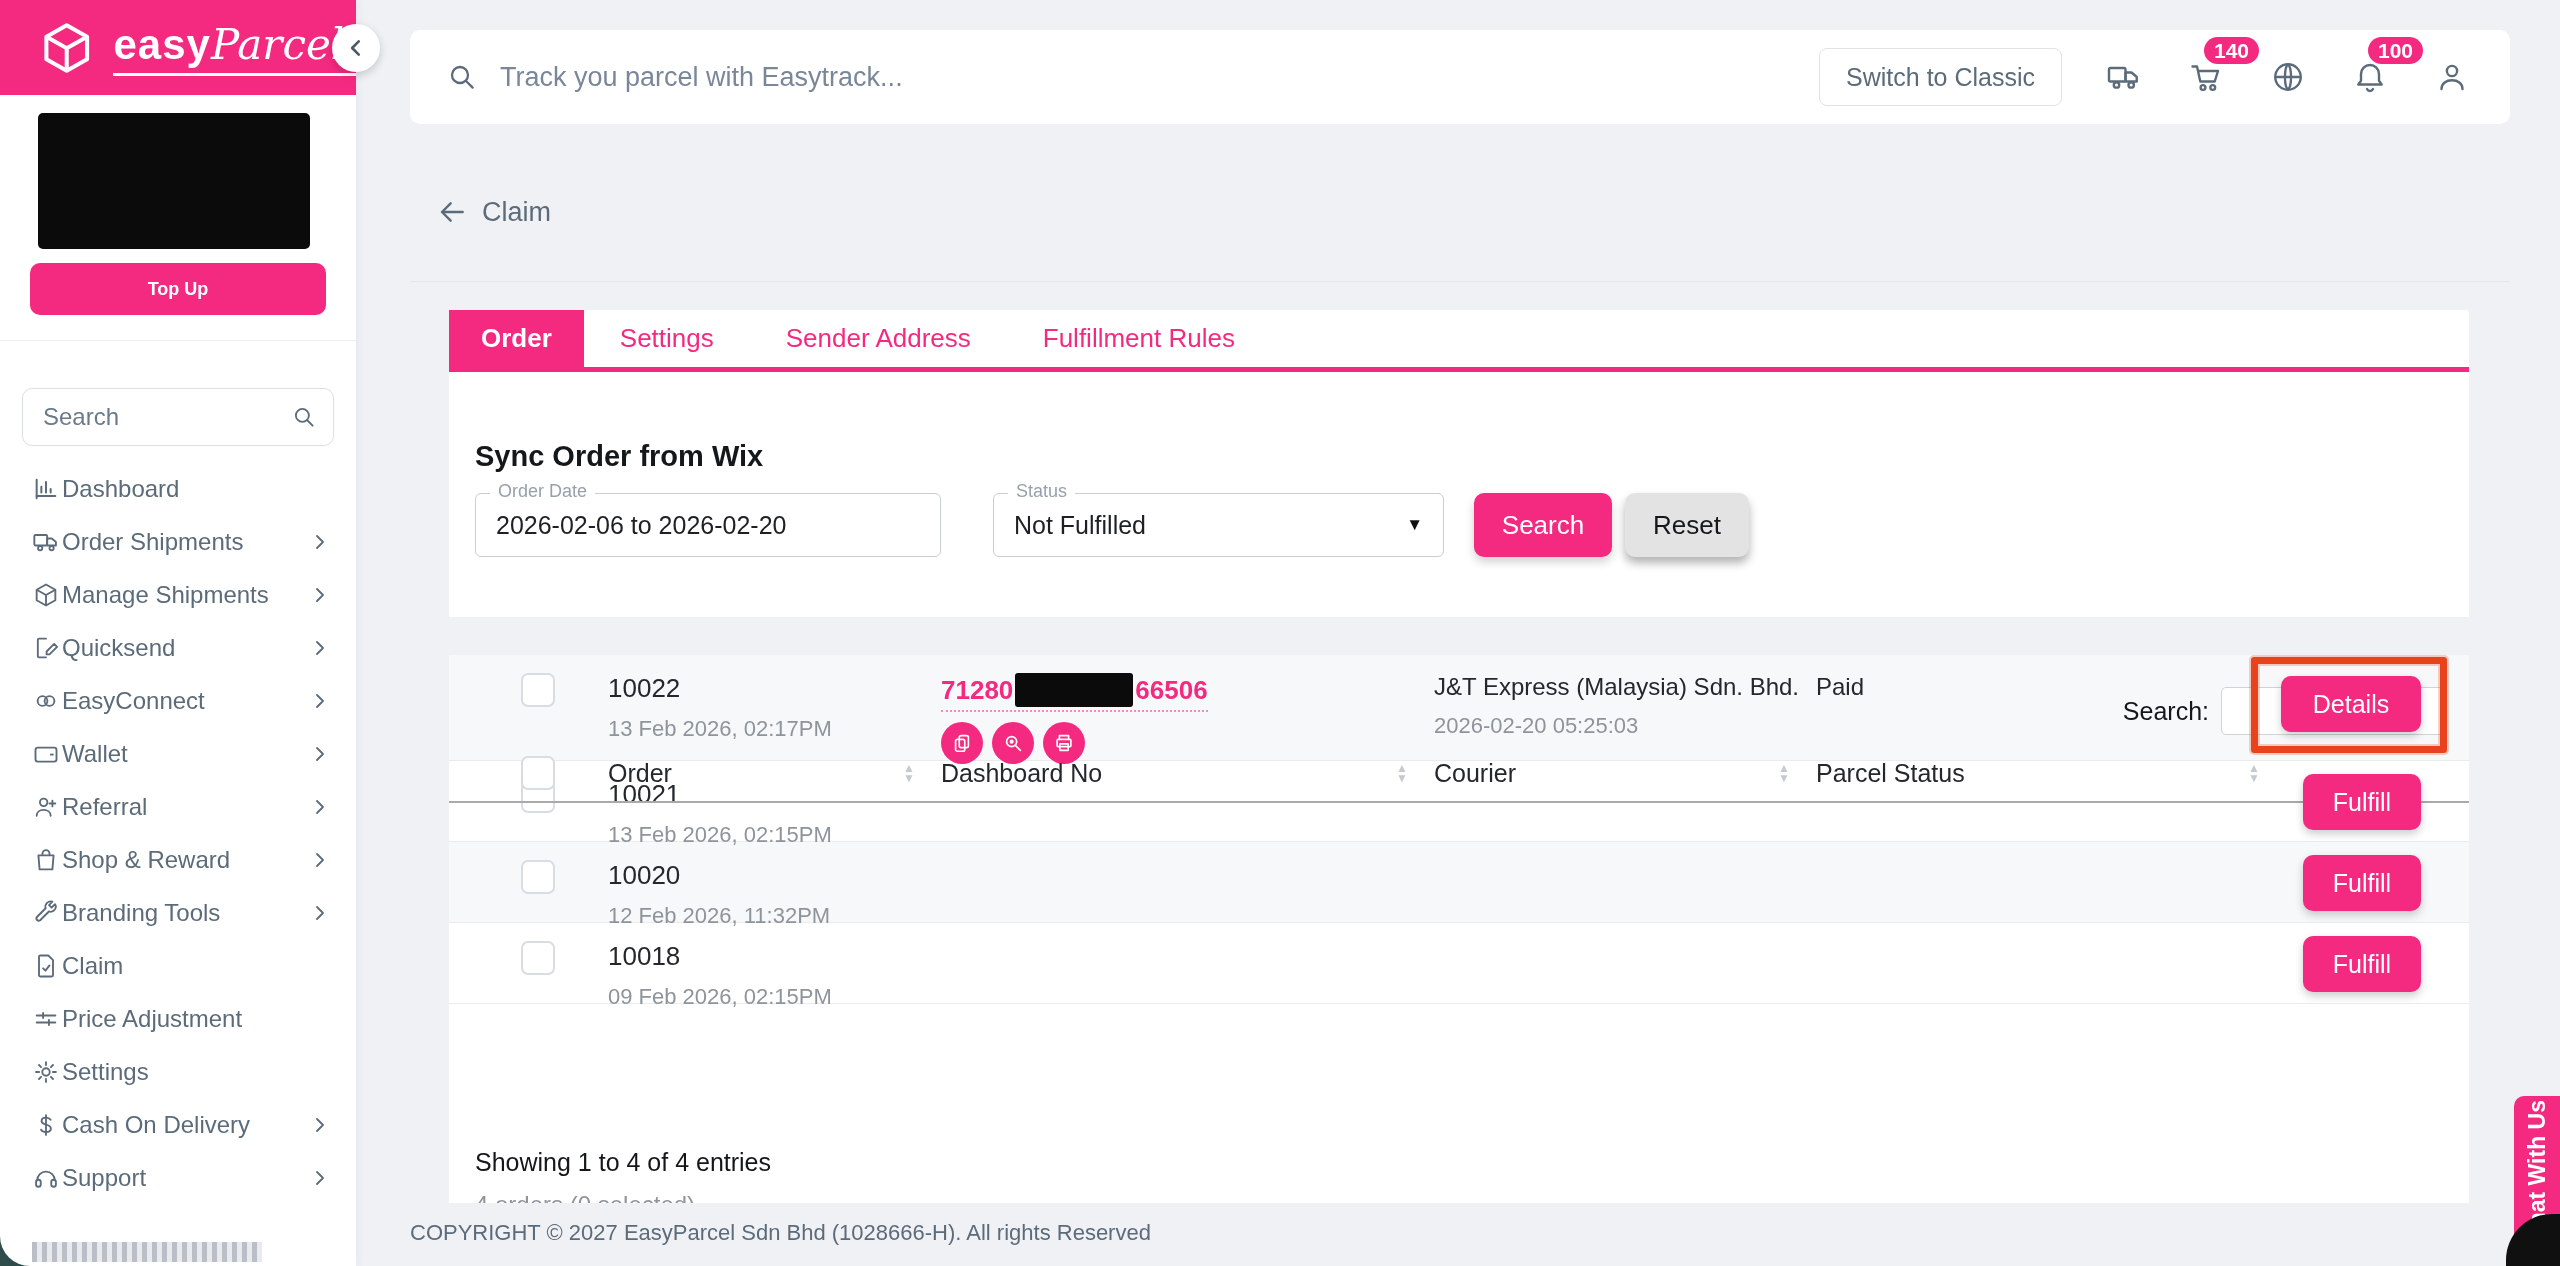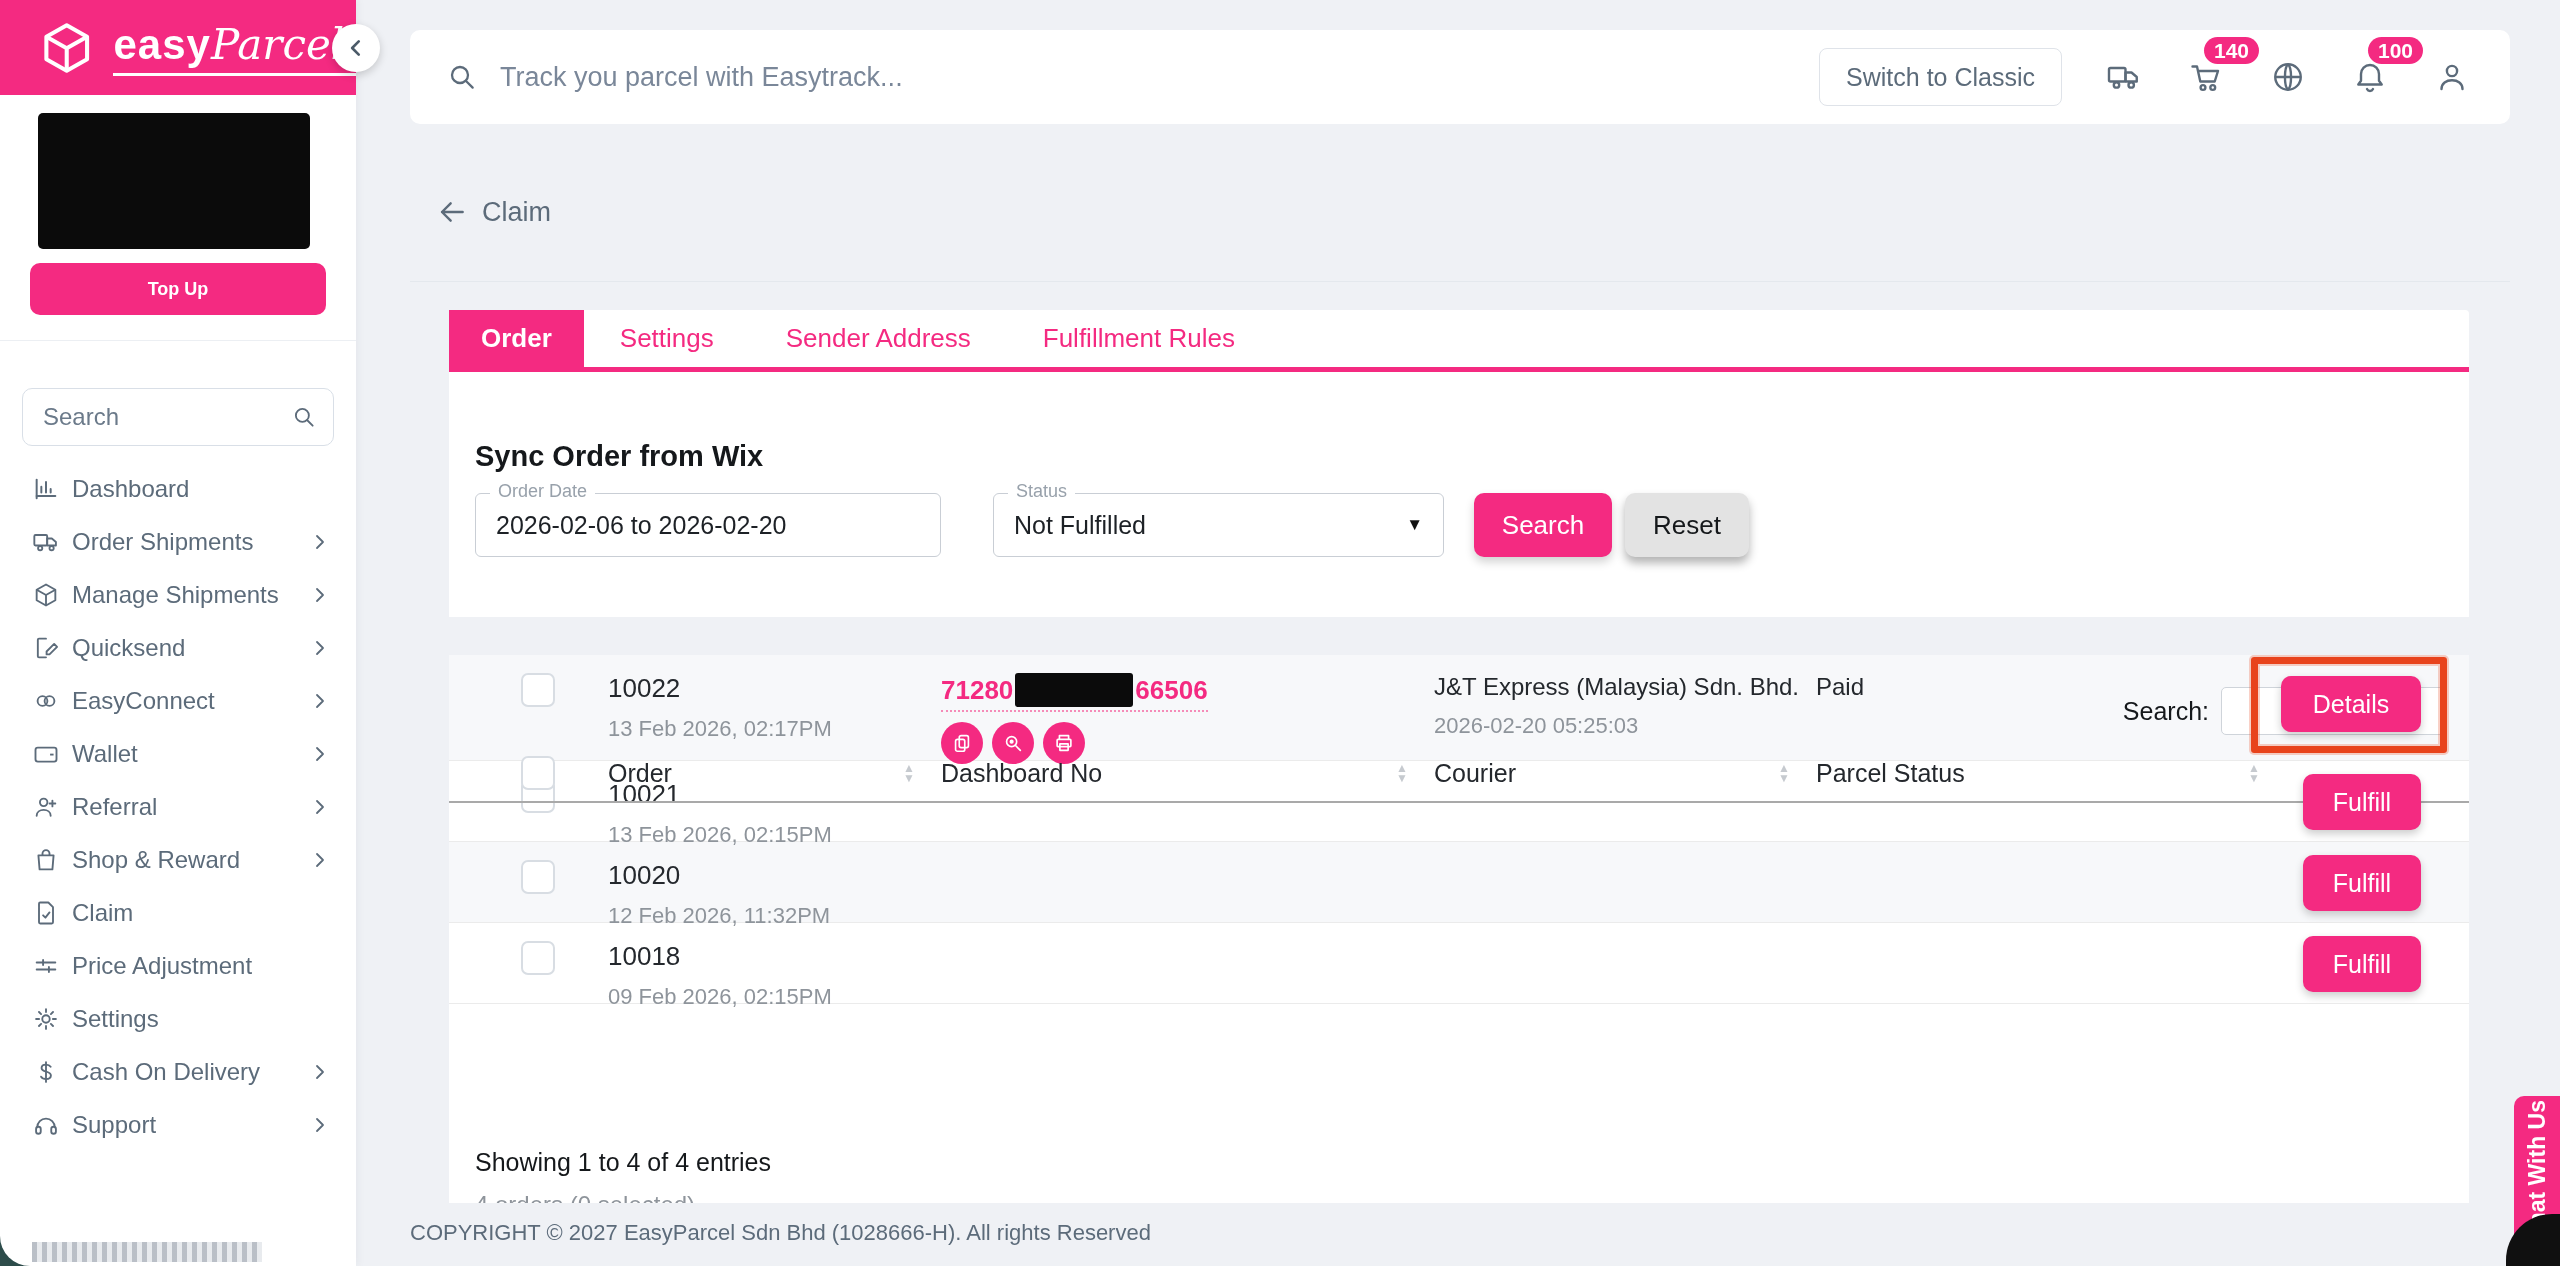--- a/index.html
+++ b/index.html
@@ -50,21 +50,21 @@
   }
   .side-search input {
     border:none; outline:none; flex:1; font-size:24px; font-family:inherit; color:#5c6b7a; min-width:0;
   }
   .side-search input::placeholder { color:#6b7a8a; }
   .menu { position:absolute; left:0; top:462px; width:356px; }
   .menu-item {
     display:flex; align-items:center; height:53px; padding:0 26px 0 32px;
     color:#5c6b7a; cursor:pointer;
   }
-  .menu-label { margin-left:12px; font-size:24px; white-space:nowrap; }
+  .menu-label { margin-left:2px; font-size:24px; white-space:nowrap; }
   .menu-chev { margin-left:auto; display:flex; }
   .pixel-redact {
     position:absolute; left:32px; bottom:4px; width:230px; height:20px; opacity:.85;
     background:repeating-linear-gradient(90deg,#aeb4bd 0 5px,#e4e7eb 5px 10px);
   }
 
   
   .topbar {
     position:absolute; left:410px; top:30px; width:2100px; height:94px;
     background:#fff; border-radius:10px; display:flex; align-items:center; z-index:5;
@@ -322,20 +322,31 @@
         </svg>
       <span class="menu-label">Shop &amp; Reward</span>
       <span class="menu-chev">
           <svg width="20" height="20" viewBox="0 0 20 20" fill="none" stroke="#5c6b7a" stroke-width="1.8" stroke-linecap="round" stroke-linejoin="round">
             <path d="M7 4l6 6-6 6"></path>
           </svg>
         </span>
     </div>
     <div class="menu-item">
       <svg width="28" height="28" viewBox="0 0 24 24" fill="none" stroke="currentColor" stroke-width="1.6" stroke-linecap="round" stroke-linejoin="round">
+          <path d="M20.5 6.5a4.5 4.5 0 0 1-6 4.2L7 18.2a2 2 0 0 1-2.8-2.8l7.5-7.5a4.5 4.5 0 0 1 5.8-5.6L14.6 5.2l2.2 2.2 2.9-2.9c.5.6.8 1.2.8 2z"></path>
+        </svg>
+      <span class="menu-label">Branding Tools</span>
+      <span class="menu-chev">
+          <svg width="20" height="20" viewBox="0 0 20 20" fill="none" stroke="#5c6b7a" stroke-width="1.8" stroke-linecap="round" stroke-linejoin="round">
+            <path d="M7 4l6 6-6 6"></path>
+          </svg>
+        </span>
+    </div>
+    <div class="menu-item">
+      <svg width="28" height="28" viewBox="0 0 24 24" fill="none" stroke="currentColor" stroke-width="1.6" stroke-linecap="round" stroke-linejoin="round">
           <path d="M7 3h7l4 4v13a1 1 0 0 1-1 1H7a1 1 0 0 1-1-1V4a1 1 0 0 1 1-1z"></path>
           <path d="M9.5 14l2 2 3.5-4.5"></path>
         </svg>
       <span class="menu-label">Claim</span>
     </div>
     <div class="menu-item">
       <svg width="28" height="28" viewBox="0 0 24 24" fill="none" stroke="currentColor" stroke-width="1.6" stroke-linecap="round">
           <path d="M4 9h16M4 15h16"></path>
           <path d="M9.5 6.8v4.4M14.5 12.8v4.4"></path>
         </svg>

